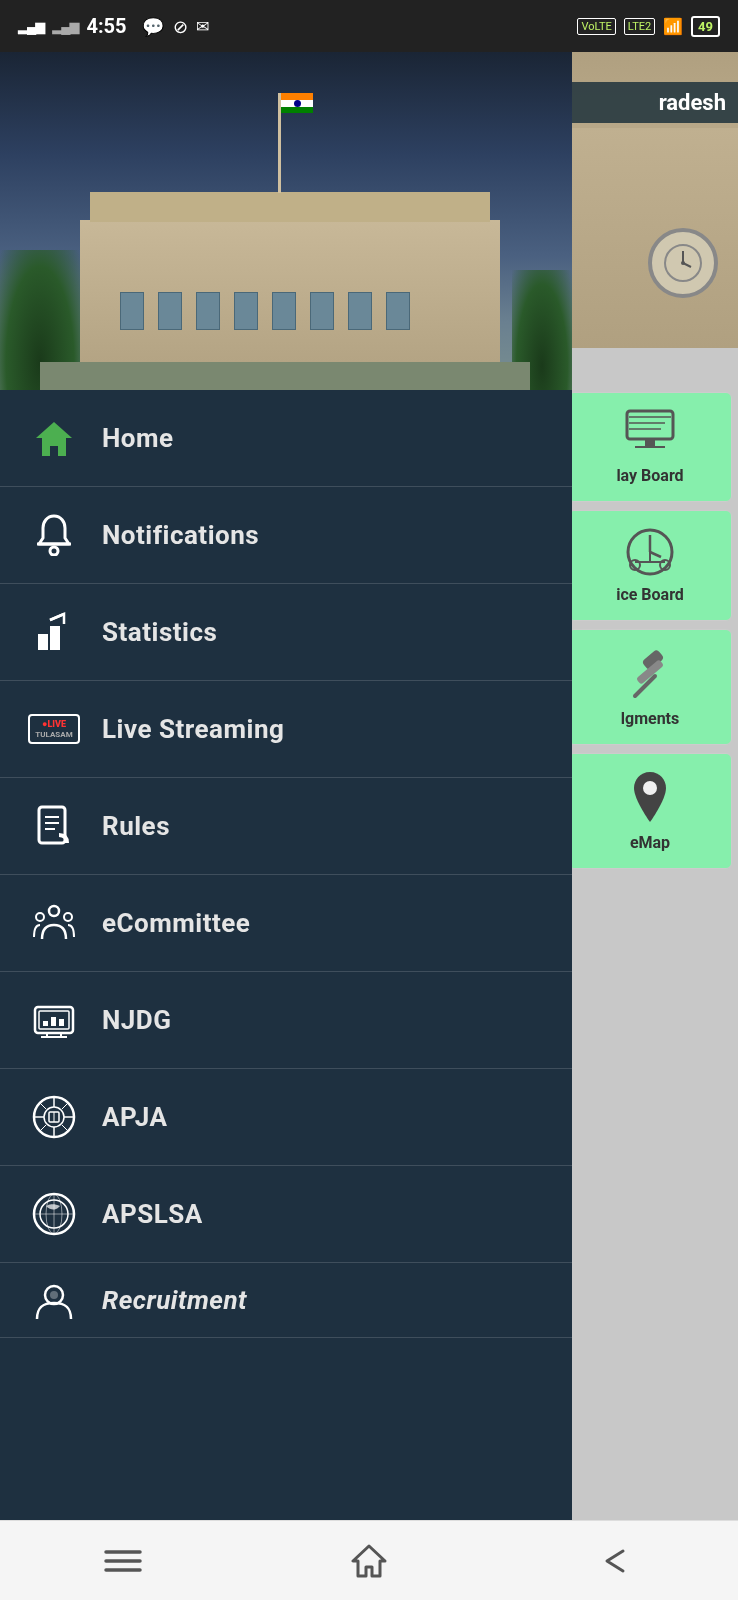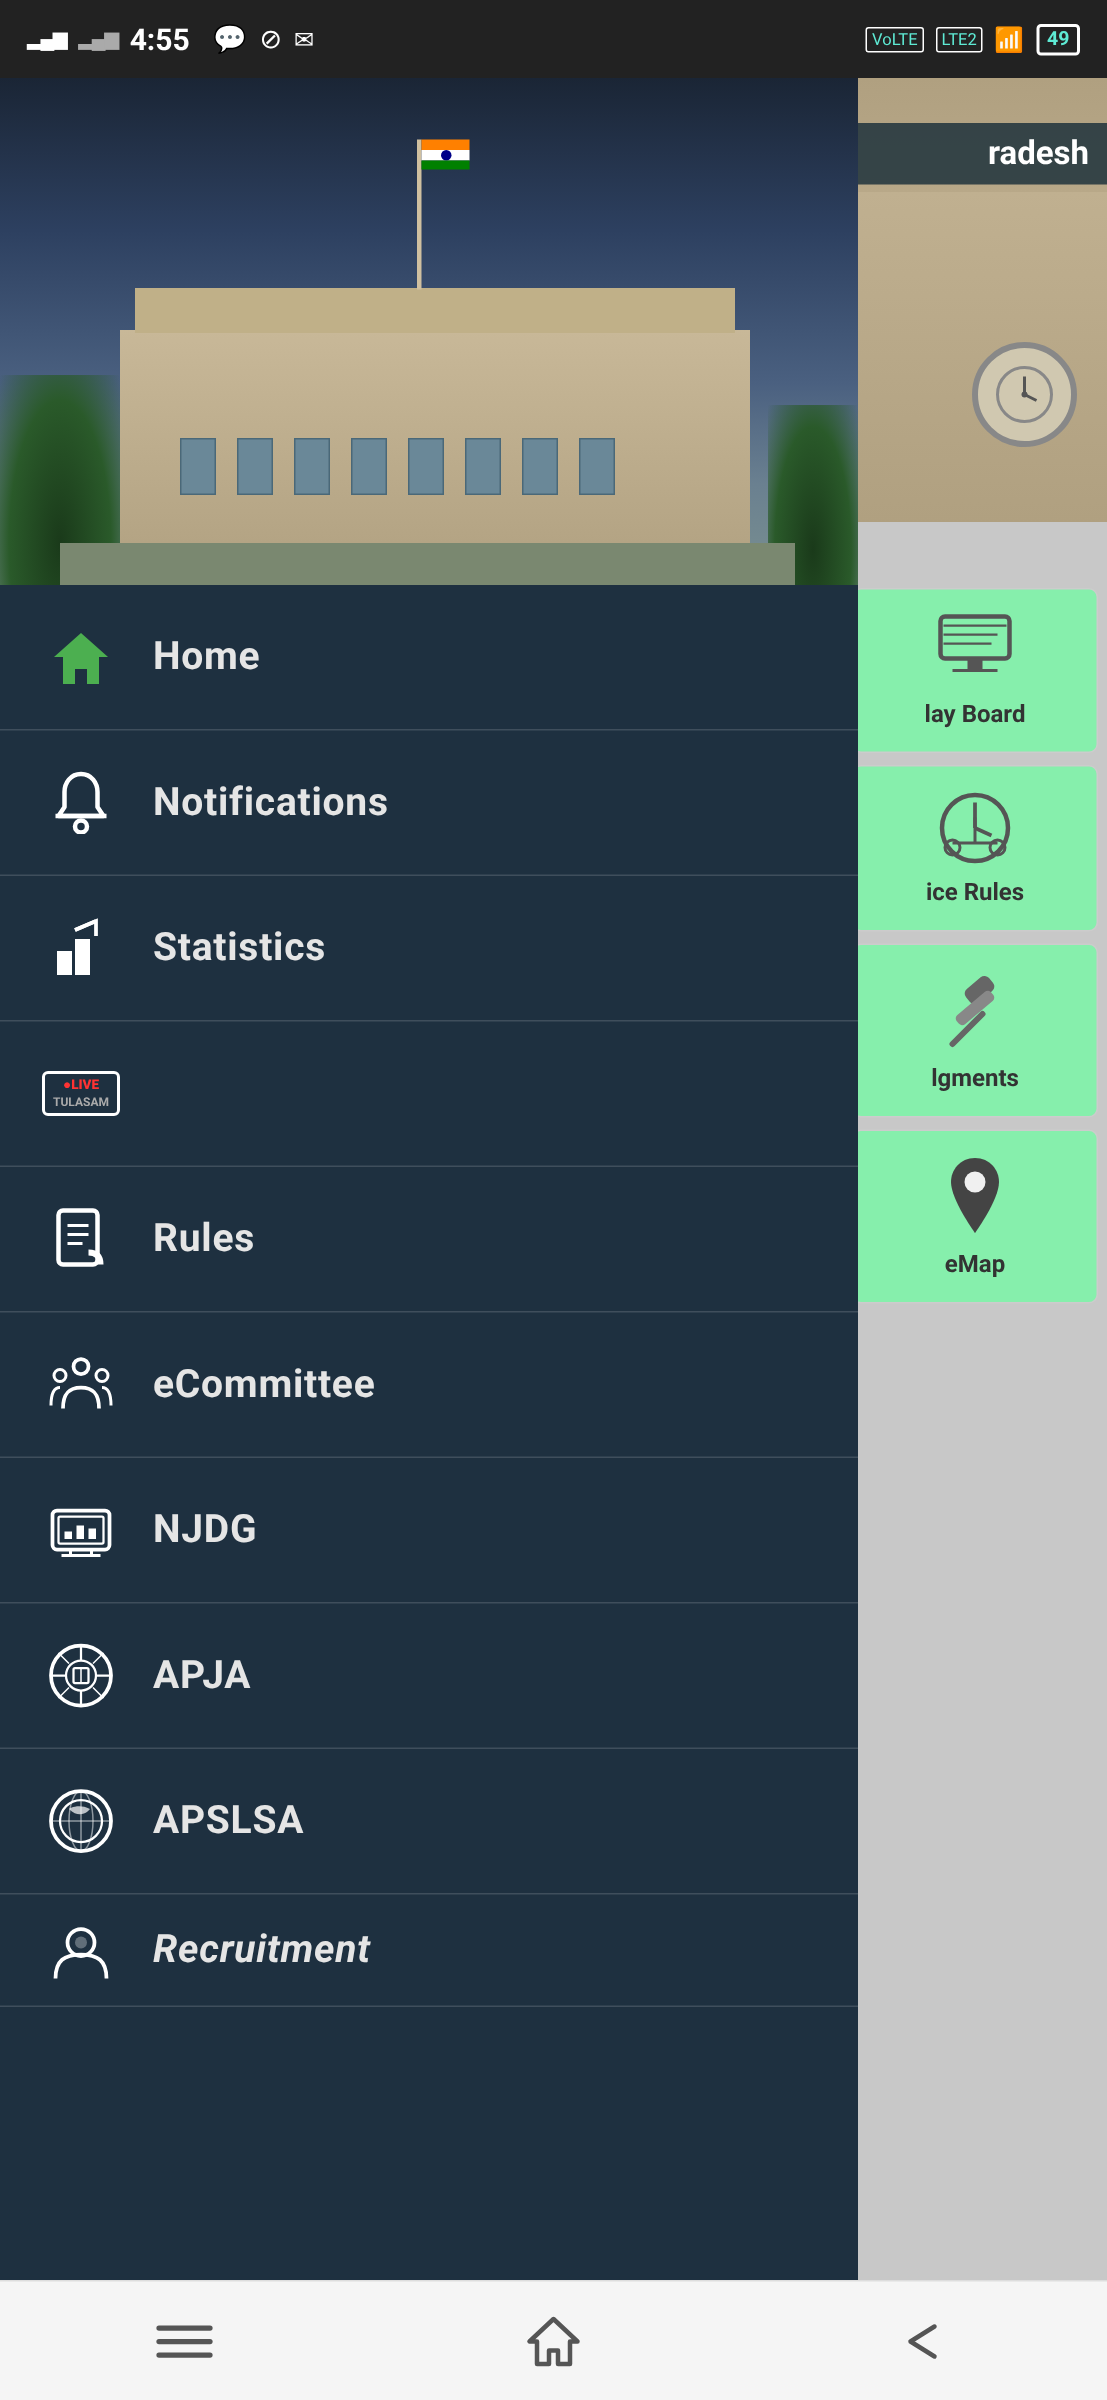--- a/index.html
+++ b/index.html
@@ -36,21 +36,21 @@
     .status-time {
       font-size: 20px;
       font-weight: bold;
       color: #fff;
       margin-right: 8px;
     }
     .status-right {
       display: flex;
       align-items: center;
       gap: 8px;
-      color: #5eead4;
+      color: #bef264;
       font-size: 13px;
     }
     .battery-box {
       border: 2px solid #fff;
       border-radius: 3px;
       padding: 1px 5px;
       font-size: 13px;
       font-weight: bold;
     }
     .sky-bg {
@@ -282,21 +282,21 @@
     <svg width="50" height="50" viewBox="0 0 50 50">
       <circle cx="25" cy="25" r="22" fill="none" stroke="#555" stroke-width="3"></circle>
       <line x1="25" y1="8" x2="25" y2="25" stroke="#555" stroke-width="2.5"></line>
       <line x1="25" y1="25" x2="36" y2="30" stroke="#555" stroke-width="2.5"></line>
 
       <line x1="10" y1="35" x2="40" y2="35" stroke="#555" stroke-width="2"></line>
       <line x1="25" y1="18" x2="25" y2="35" stroke="#555" stroke-width="2"></line>
       <circle cx="10" cy="38" r="5" fill="none" stroke="#555" stroke-width="2"></circle>
       <circle cx="40" cy="38" r="5" fill="none" stroke="#555" stroke-width="2"></circle>
     </svg>
-    <span class="right-card-label">ice Rules</span>
+    <span class="right-card-label">ice Board</span>
   </div>
 
   <div class="right-card" style="margin-top:8px;">
     <svg width="50" height="55" viewBox="0 0 50 55">
 
       <rect x="18" y="8" width="20" height="12" rx="4" fill="#666" transform="rotate(-40 28 14)"></rect>
       <rect x="10" y="22" width="30" height="8" rx="3" fill="#888" transform="rotate(-40 25 26)"></rect>
       <line x1="30" y1="30" x2="10" y2="50" stroke="#666" stroke-width="4" stroke-linecap="round"></line>
     </svg>
     <span class="right-card-label">lgments</span>
@@ -380,20 +380,21 @@
       <span class="menu-label">Statistics</span>
     </li>
 
     <li class="menu-item">
       <div class="menu-icon">
         <div style="border:2px solid #fff;border-radius:4px;padding:3px 5px;font-size:10px;color:#fff;font-weight:bold;letter-spacing:0px;line-height:1.2;text-align:center;">
           <div style="color:#ff3333;font-size:9px;font-weight:900;">●LIVE</div>
           <div style="font-size:8px;color:#aaa;">TULASAM</div>
         </div>
       </div>
+      <span class="menu-label">Live Streaming</span>
     </li>
 
 
     <li class="menu-item">
       <div class="menu-icon">
         <svg width="38" height="42" viewBox="0 0 38 42" class="icon-svg">
           <rect x="4" y="2" width="26" height="36" rx="3" fill="none" stroke="#fff" stroke-width="3"></rect>
           <line x1="10" y1="12" x2="24" y2="12" stroke="#fff" stroke-width="2"></line>
           <line x1="10" y1="18" x2="24" y2="18" stroke="#fff" stroke-width="2"></line>
           <line x1="10" y1="24" x2="20" y2="24" stroke="#fff" stroke-width="2"></line>

